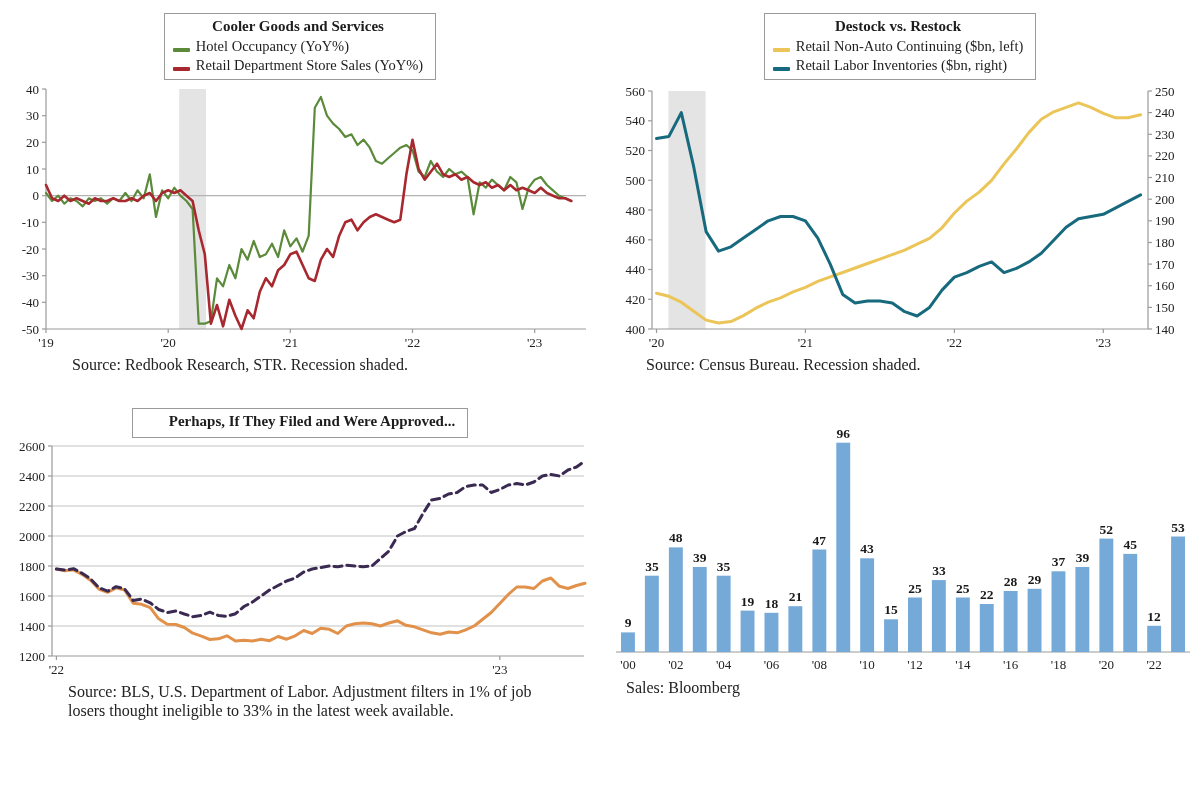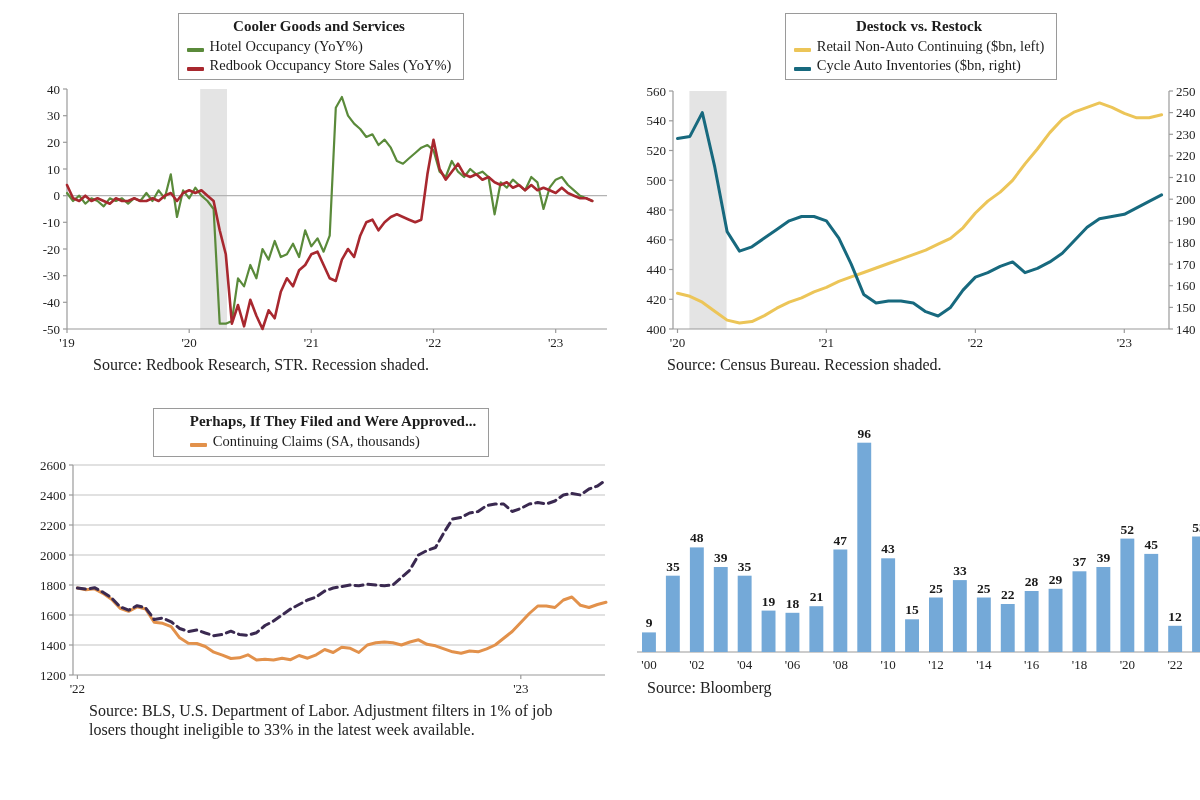--- a/index.html
+++ b/index.html
@@ -1,17 +1,17 @@
 <!DOCTYPE html>
 <html><head>
 <meta charset="utf-8">
 <style>
   html,body{margin:0;padding:0;background:#fff;}
   body{width:1200px;height:800px;font-family:"Liberation Serif","DejaVu Serif",serif;color:#1d1d1d;overflow:hidden;}
-  .grid{display:grid;grid-template-columns:600px 600px;grid-template-rows:400px 400px;width:1064px;height:800px;margin-left:21px;}
+  .grid{display:grid;grid-template-columns:600px 600px;grid-template-rows:400px 400px;width:1064px;height:800px;}
   .quad{position:relative;overflow:hidden;}
   .legend-box{border:1px solid #9a9a9a;background:#fff;width:fit-content;max-width:520px;padding:3px 12px 5px 8px;font-size:14.5px;line-height:1.28;}
   .legend-title{text-align:center;font-weight:bold;font-size:15px;margin-bottom:1px;}
   .legend-item{display:flex;align-items:center;}
   .sw{flex:0 0 auto;width:17px;height:4px;margin:8px 6px 0 0;border-radius:1px;}
   .sw.sq{width:13px;height:13px;margin:3px 7px 0 0;border-radius:0;}
   .plot{display:block;}
   .plot text{font-family:"Liberation Serif","DejaVu Serif",serif;font-size:13px;fill:#222;}
   .plot text.barlab{font-size:13.5px;font-weight:bold;fill:#1a1a1a;}
   .src{font-size:16px;color:#222;line-height:1.2;}
@@ -31,21 +31,21 @@
 
   <section class="quad">
     <div class="legend-box m-c1">
       <div class="legend-title">Cooler Goods and Services</div>
       <div class="legend-item">
         <span class="sw" style="background: rgb(90, 138, 58);"></span>
         <span>Hotel Occupancy (YoY%)</span>
       </div>
       <div class="legend-item">
         <span class="sw" style="background: rgb(168, 40, 47);"></span>
-        <span>Redbook Occupancy Store Sales (YoY%)</span>
+        <span>Retail Department Store Sales (YoY%)</span>
       </div>
     </div>
     <svg id="plot0" class="plot" viewBox="0 0 600 272" width="600" height="272">
         <rect x="179.2" y="6" width="26.8" height="240" fill="#e4e4e4"></rect>
         <g>
           <line x1="46" x2="586" y1="112.7" y2="112.7" stroke="#b3b3b3" stroke-width="1.3"></line>
           <line x1="46" x2="46" y1="6" y2="246" stroke="#9a9a9a" stroke-width="1.2"></line>
           <line x1="46" x2="586" y1="246" y2="246" stroke="#9a9a9a" stroke-width="1.2"></line>
           <line x1="42" x2="46" y1="246.0" y2="246.0" stroke="#9a9a9a" stroke-width="1.2"></line>
           <text x="39" y="250.5" text-anchor="end">-50</text>
@@ -86,21 +86,21 @@
 
   <section class="quad">
     <div class="legend-box m-c2">
       <div class="legend-title">Destock vs. Restock</div>
       <div class="legend-item">
         <span class="sw" style="background: rgb(236, 197, 88);"></span>
         <span>Retail Non-Auto Continuing ($bn, left)</span>
       </div>
       <div class="legend-item">
         <span class="sw" style="background: rgb(23, 105, 126);"></span>
-        <span>Cycle Auto Inventories ($bn, right)</span>
+        <span>Retail Labor Inventories ($bn, right)</span>
       </div>
     </div>
     <svg id="plot1" class="plot" viewBox="0 0 600 272" width="600" height="272">
         <rect x="68.4" y="8" width="37.2" height="238" fill="#e4e4e4"></rect>
         <g>
           <line x1="52" x2="52" y1="8" y2="246" stroke="#9a9a9a" stroke-width="1.2"></line>
           <line x1="52" x2="548" y1="246" y2="246" stroke="#9a9a9a" stroke-width="1.2"></line>
           <line x1="548" x2="548" y1="8" y2="246" stroke="#9a9a9a" stroke-width="1.2"></line>
           <line x1="48" x2="52" y1="246.0" y2="246.0" stroke="#9a9a9a" stroke-width="1.2"></line>
           <text x="45" y="250.5" text-anchor="end">400</text>
@@ -155,24 +155,20 @@
         </g>
         <polyline fill="none" stroke="#ecc558" stroke-width="3" stroke-linejoin="round" stroke-linecap="round" points="56.5,210.3 68.9,213.3 81.3,219.2 93.7,228.2 106.1,237.1 118.5,240.0 130.9,238.6 143.4,232.6 155.8,225.2 168.2,219.2 180.6,214.8 193.0,208.8 205.4,204.3 217.8,198.4 230.2,193.9 242.7,189.5 255.1,185.0 267.5,180.5 279.9,176.1 292.3,171.6 304.7,167.2 317.1,161.2 329.5,155.3 342.0,144.8 354.4,130.0 366.8,118.1 379.2,109.1 391.6,97.3 404.0,80.9 416.4,66.0 428.8,49.6 441.3,36.3 453.7,28.8 466.1,24.4 478.5,19.9 490.9,24.4 503.3,30.3 515.7,34.8 528.1,34.8 540.6,31.8"></polyline>
         <polyline fill="none" stroke="#17697e" stroke-width="3" stroke-linejoin="round" stroke-linecap="round" points="56.5,55.6 68.9,53.4 81.3,29.6 93.7,83.7 106.1,148.6 118.5,168.1 130.9,163.8 143.4,155.1 155.8,146.5 168.2,137.8 180.6,133.5 193.0,133.5 205.4,137.8 217.8,155.1 230.2,181.1 242.7,211.4 255.1,220.0 267.5,217.9 279.9,217.9 292.3,220.0 304.7,228.7 317.1,233.0 329.5,224.4 342.0,207.1 354.4,194.1 366.8,189.7 379.2,183.3 391.6,178.9 404.0,189.7 416.4,185.4 428.8,178.9 441.3,170.3 453.7,157.3 466.1,144.3 478.5,135.7 490.9,133.5 503.3,131.3 515.7,124.8 528.1,118.3 540.6,111.9"></polyline>
       </svg>
     <div class="src src-c2">Source: Census Bureau. Recession shaded.</div>
   </section>
 
   <section class="quad">
     <div class="legend-box m-c3">
       <div class="legend-title">Perhaps, If They Filed and Were Approved...</div>
-      <div class="legend-item">
-        <span class="sw" style="background: rgb(226, 145, 75);"></span>
-        <span>Continuing Claims (SA, thousands)</span>
-      </div>
     </div>
     <svg id="plot2" class="plot" viewBox="0 0 600 242" width="600" height="242">
         <g>
           <line x1="52" x2="584" y1="186.0" y2="186.0" stroke="#c3c3c3" stroke-width="1"></line>
           <line x1="52" x2="584" y1="156.0" y2="156.0" stroke="#c3c3c3" stroke-width="1"></line>
           <line x1="52" x2="584" y1="126.0" y2="126.0" stroke="#c3c3c3" stroke-width="1"></line>
           <line x1="52" x2="584" y1="96.0" y2="96.0" stroke="#c3c3c3" stroke-width="1"></line>
           <line x1="52" x2="584" y1="66.0" y2="66.0" stroke="#c3c3c3" stroke-width="1"></line>
           <line x1="52" x2="584" y1="36.0" y2="36.0" stroke="#c3c3c3" stroke-width="1"></line>
           <line x1="52" x2="584" y1="6.0" y2="6.0" stroke="#c3c3c3" stroke-width="1"></line>
@@ -264,16 +260,16 @@
         <text class="barlab" x="506.3" y="133.6" text-anchor="middle">52</text>
         <text x="506.3" y="269" text-anchor="middle">'20</text>
         <rect x="523.3" y="153.9" width="13.9" height="98.1" fill="#74a9d8"></rect>
         <text class="barlab" x="530.2" y="148.9" text-anchor="middle">45</text>
         <rect x="547.2" y="225.8" width="13.9" height="26.2" fill="#74a9d8"></rect>
         <text class="barlab" x="554.1" y="220.8" text-anchor="middle">12</text>
         <text x="554.1" y="269" text-anchor="middle">'22</text>
         <rect x="571.1" y="136.5" width="13.9" height="115.5" fill="#74a9d8"></rect>
         <text class="barlab" x="578.0" y="131.5" text-anchor="middle">53</text>
       </svg>
-    <div class="src src-c4">Source: Bloomberg</div>
+    <div class="src src-c4">Sales: Bloomberg</div>
   </section>
 
 </div>
 
 </body></html>

